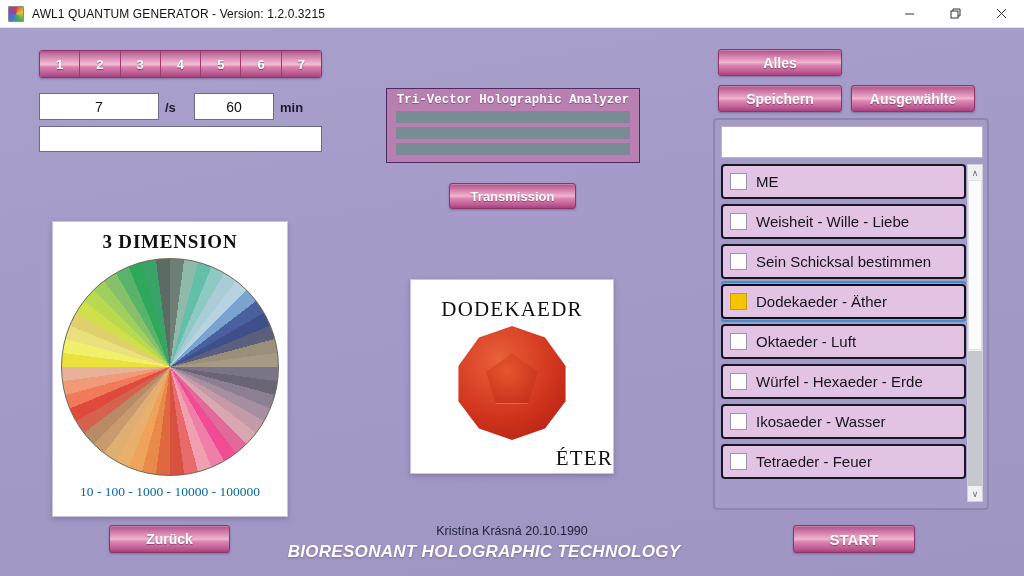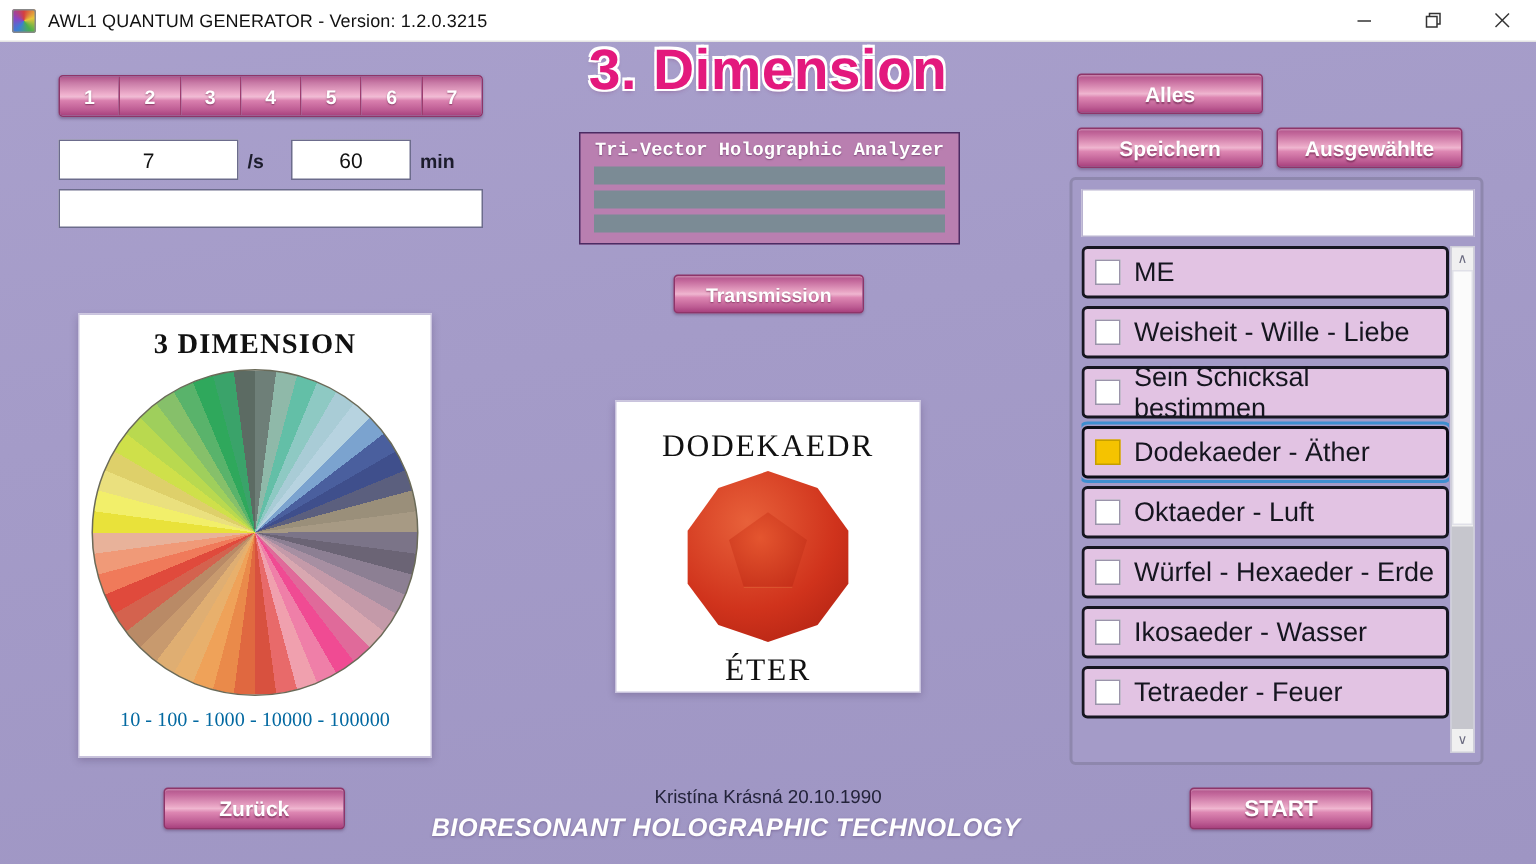--- a/index.html
+++ b/index.html
@@ -135,20 +135,21 @@
   .abar {
     height: 12px; background: #7b8b95; margin-bottom: 4px;
   }
 
   
   .card {
     position: absolute;
     background: #ffffff;
     border: 1px solid #c9c3dd;
     box-shadow: 0 2px 5px rgba(50,30,70,.25);
+    margin-top: 12px;
   }
   .wheel-card { left: 52px; top: 209px; width: 236px; height: 296px; }
   .wheel-title {
     text-align: center; margin-top: 9px;
     font-family: "Liberation Serif", serif;
     font-weight: bold; font-size: 19px; color: #111; letter-spacing: .8px;
   }
   .wheel {
     width: 218px; height: 218px;
     margin: 5px auto 0 auto;
@@ -176,21 +177,21 @@
   }
   .dd-face {
     position: absolute; left: 50%; top: 46%;
     transform: translate(-50%,-50%);
     width: 52px; height: 50px;
     background: radial-gradient(circle at 40% 35%, #e4552f, #c12a16);
     clip-path: polygon(50% 0%, 100% 37%, 81% 100%, 19% 100%, 0% 37%);
     box-shadow: 0 0 0 2px rgba(240,170,90,.85);
   }
   .dd-sub {
-    text-align: center; margin-top: 6px;
+    text-align: right; margin-top: 6px;
     font-family: "Liberation Serif", serif;
     font-size: 21px; color: #111; letter-spacing: 1.2px;
   }
 
   
   .listpanel {
     position: absolute; left: 713px; top: 118px;
     width: 276px; height: 392px;
     background: #a49bc8;
     border: 2px solid #8e87ad;
@@ -232,21 +233,21 @@
   }
   .lcheck {
     width: 17px; height: 17px;
     background: #ffffff;
     border: 1px solid #9a93aa;
     flex: none;
   }
   .lcheck.on { background: #f5c300; border-color: #c59e00; }
   .llabel {
     margin-left: 9px;
-    font-size: 18px; color: #15151f;
+    font-size: 15px; color: #15151f;
   }
   .vscroll {
     position: absolute; right: 0; top: 0;
     width: 16px; height: 338px;
     background: #f0f0f0;
     border: 1px solid #cfcfd9;
     cursor: pointer;
   }
   .varrow {
     width: 14px; height: 15px;
@@ -302,21 +303,20 @@
       </div>
       <div class="tb-btn close">
         <svg width="11" height="11" viewBox="0 0 11 11">
           <line x1="1" y1="1" x2="10" y2="10" stroke="#333" stroke-width="1"></line>
           <line x1="10" y1="1" x2="1" y2="10" stroke="#333" stroke-width="1"></line>
         </svg>
       </div>
     </div>
   </div>
 
-  <div class="heading">3. Dimension</div>
 
   <div class="numstrip" id="numstrip">
       <div class="numbtn">1</div>
       <div class="numbtn">2</div>
       <div class="numbtn">3</div>
       <div class="numbtn">4</div>
       <div class="numbtn">5</div>
       <div class="numbtn">6</div>
       <div class="numbtn">7</div>
     </div>

